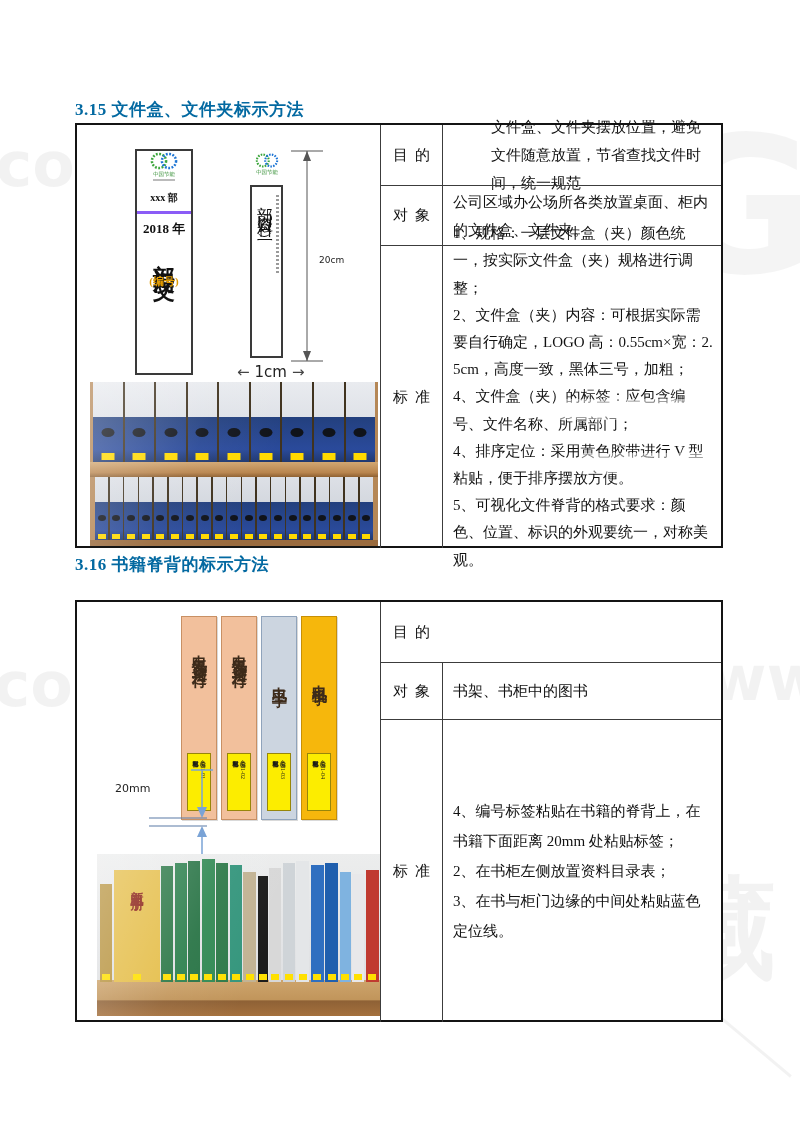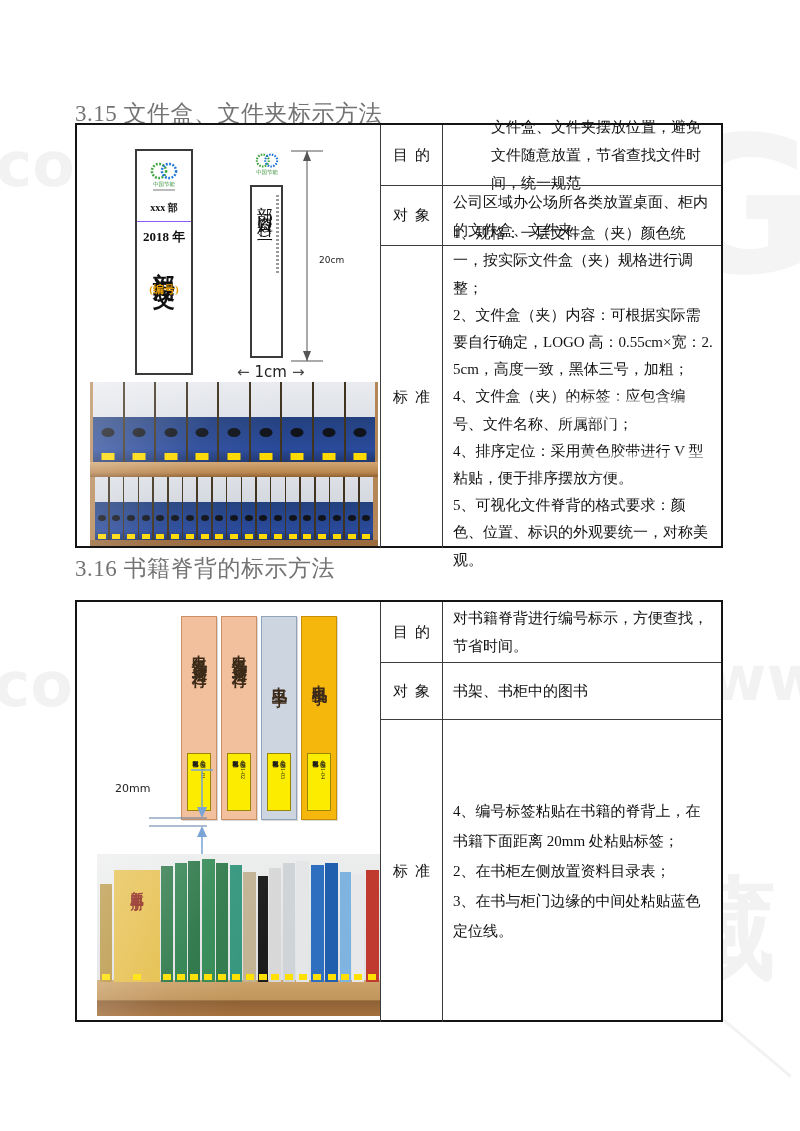--- a/index.html
+++ b/index.html
@@ -5,21 +5,21 @@
   * { margin:0; padding:0; box-sizing:border-box; }
   body { background:#888; font-family:"Liberation Serif","DejaVu Serif",serif; }
   .page { position:relative; width:800px; height:1131px; margin:0 auto; background:#ffffff; overflow:hidden; }
 
   
   .wm { position:absolute; color:rgba(0,0,0,0.05); font-family:"DejaVu Sans",sans-serif; font-weight:bold; pointer-events:none; }
   .wm-diag { position:absolute; width:190px; height:3px; background:rgba(0,0,0,0.05); pointer-events:none; }
   .fade-patch { position:absolute; background:rgba(255,255,255,0.45); pointer-events:none; }
 
   
-  .sec-title { position:absolute; left:75px; font-size:23px; font-weight:400; color:#737373; letter-spacing:0.5px; }
+  .sec-title { position:absolute; left:75px; font-size:17px; font-weight:700; color:#0369a1; letter-spacing:0.5px; }
 
   
   .tbl { position:absolute; left:75px; width:648px; border:2px solid #141414; display:grid;
          grid-template-columns:303px 62px 279px; background:#fff; }
   .tbl1 { top:123px; height:425px; grid-template-rows:60px 60px 303px; }
   .tbl2 { top:600px; height:422px; grid-template-rows:60px 57px 303px; }
   .cell { border-left:1px solid #3c3c3c; border-top:1px solid #3c3c3c; }
   .no-t { border-top:none; } .no-l { border-left:none; }
   .img-cell { grid-column:1; grid-row:1/4; position:relative; }
   .lab { display:flex; align-items:center; justify-content:center; font-size:15px; color:#111;
@@ -30,21 +30,21 @@
   .txt p { margin:0; }
 
   
   .logo { display:flex; flex-direction:column; align-items:center; }
   .logo .lgname { font-size:6px; color:#2e8b2e; letter-spacing:0; line-height:1.2; transform:scale(0.9); }
   .logo .lgsub { width:22px; height:2px; background:#bbb; margin-top:1px; }
 
   
   .spineA { position:absolute; left:58px; top:24px; width:58px; height:226px; border:2px solid #3a3a3a;
             background:#fff; display:flex; flex-direction:column; align-items:center; }
-  .spineA .top { width:100%; border-bottom:1px solid #8b5cf6; display:flex; flex-direction:column; align-items:center; padding-top:10px; }
+  .spineA .top { width:100%; border-bottom:3px solid #8b5cf6; display:flex; flex-direction:column; align-items:center; }
   .spineA .dept { font-size:10px; font-weight:bold; color:#111; margin:10px 0 6px; }
   .spineA .year { font-size:13px; font-weight:bold; color:#111; margin-top:6px; }
   .vtext { writing-mode:vertical-rl; text-orientation:mixed; }
   .spineA .vt { font-size:22px; font-weight:bold; color:#111; letter-spacing:5px; margin-top:8px; }
   .spineA .num { font-size:11px; font-weight:bold; color:#e09a00; margin-top:8px; }
 
   .logoB { position:absolute; left:172px; top:27px; width:36px; }
   .spineB { position:absolute; left:173px; top:60px; width:33px; height:173px; border:2px solid #3a3a3a;
             background:#fff; display:flex; }
   .spineB .vt { font-size:16px; color:#111; letter-spacing:5px; padding-top:6px; margin-left:2px; }
@@ -302,21 +302,20 @@
           <div class="bk" style="width:11px; height:110px; background:#7fb3e0;"></div>
           <div class="bk" style="width:12px; height:108px; background:#e8e8ea;"></div>
           <div class="bk" style="width:13px; height:112px; background:#c03a30;"></div>
 
         </div>
         <div class="glare"></div>
       </div>
     </div>
 
     <div class="cell lab no-t" style="grid-column:2; grid-row:1;">目的</div>
-    <div class="cell txt no-t" style="grid-column:3; grid-row:1;">对书籍脊背进行编号标示，方便查找，节省时间。</div>
 
     <div class="cell lab" style="grid-column:2; grid-row:2;">对象</div>
     <div class="cell txt" style="grid-column:3; grid-row:2;">书架、书柜中的图书</div>
 
     <div class="cell lab" style="grid-column:2; grid-row:3;">标准</div>
     <div class="cell txt" style="grid-column:3; grid-row:3; line-height:30px;">
       <p>4、编号标签粘贴在书籍的脊背上，在书籍下面距离 20mm 处粘贴标签；</p>
       <p>2、在书柜左侧放置资料目录表；</p>
       <p>3、在书与柜门边缘的中间处粘贴蓝色定位线。</p>
     </div>

